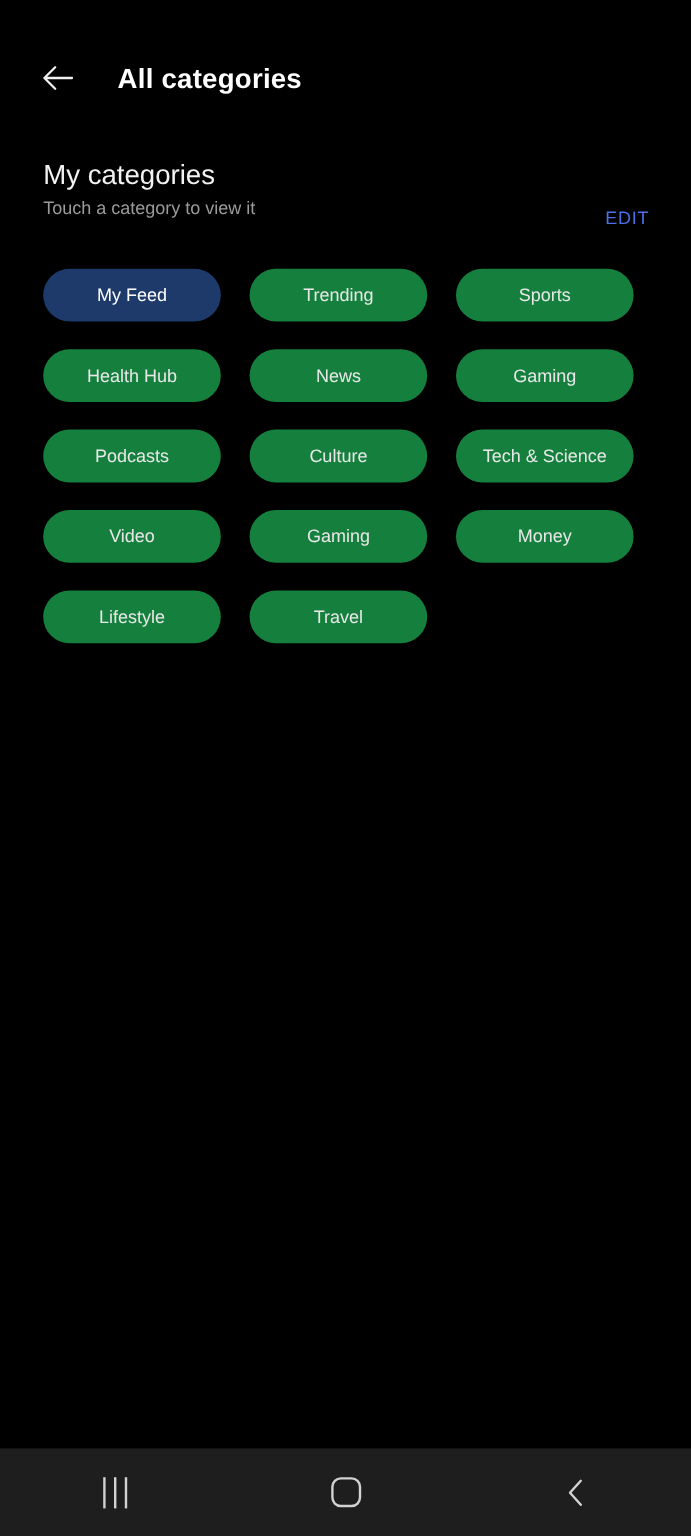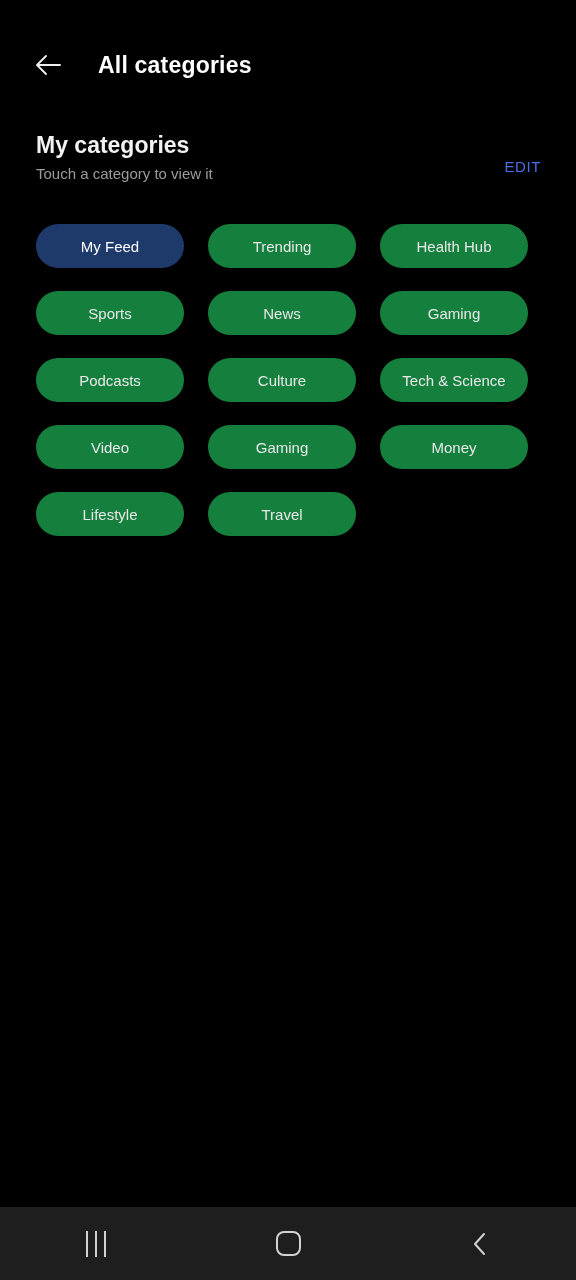--- a/index.html
+++ b/index.html
@@ -40,33 +40,33 @@
   
   .section-head {
     position:relative;
     padding:0 36px;
     flex:0 0 auto;
     height:80px;
   }
   .section-title {
     color:#f2f2f2;
     font-size:23px;
-    font-weight:bold;
+    font-weight:normal;
     line-height:30px;
   }
   .section-sub {
     color:#9b9b9b;
     font-size:15px;
     line-height:22px;
     margin-top:3px;
   }
   .edit-link {
     position:absolute;
     right:35px;
-    top:28px;
+    top:44px;
     color:#4d6fe8;
     font-size:15px;
     font-weight:normal;
     letter-spacing:0.6px;
     cursor:pointer;
   }
 
   
   .chips-grid {
     margin-top:14px;
@@ -143,24 +143,24 @@
   </div>
 
   <div class="chips-grid" id="chips-grid">
       <div class="chip selected">
         <span>My Feed</span>
       </div>
       <div class="chip">
         <span>Trending</span>
       </div>
       <div class="chip">
+        <span>Sports</span>
+      </div>
+      <div class="chip">
         <span>Health Hub</span>
-      </div>
-      <div class="chip">
-        <span>Sports</span>
       </div>
       <div class="chip">
         <span>News</span>
       </div>
       <div class="chip">
         <span>Gaming</span>
       </div>
       <div class="chip">
         <span>Podcasts</span>
       </div>

